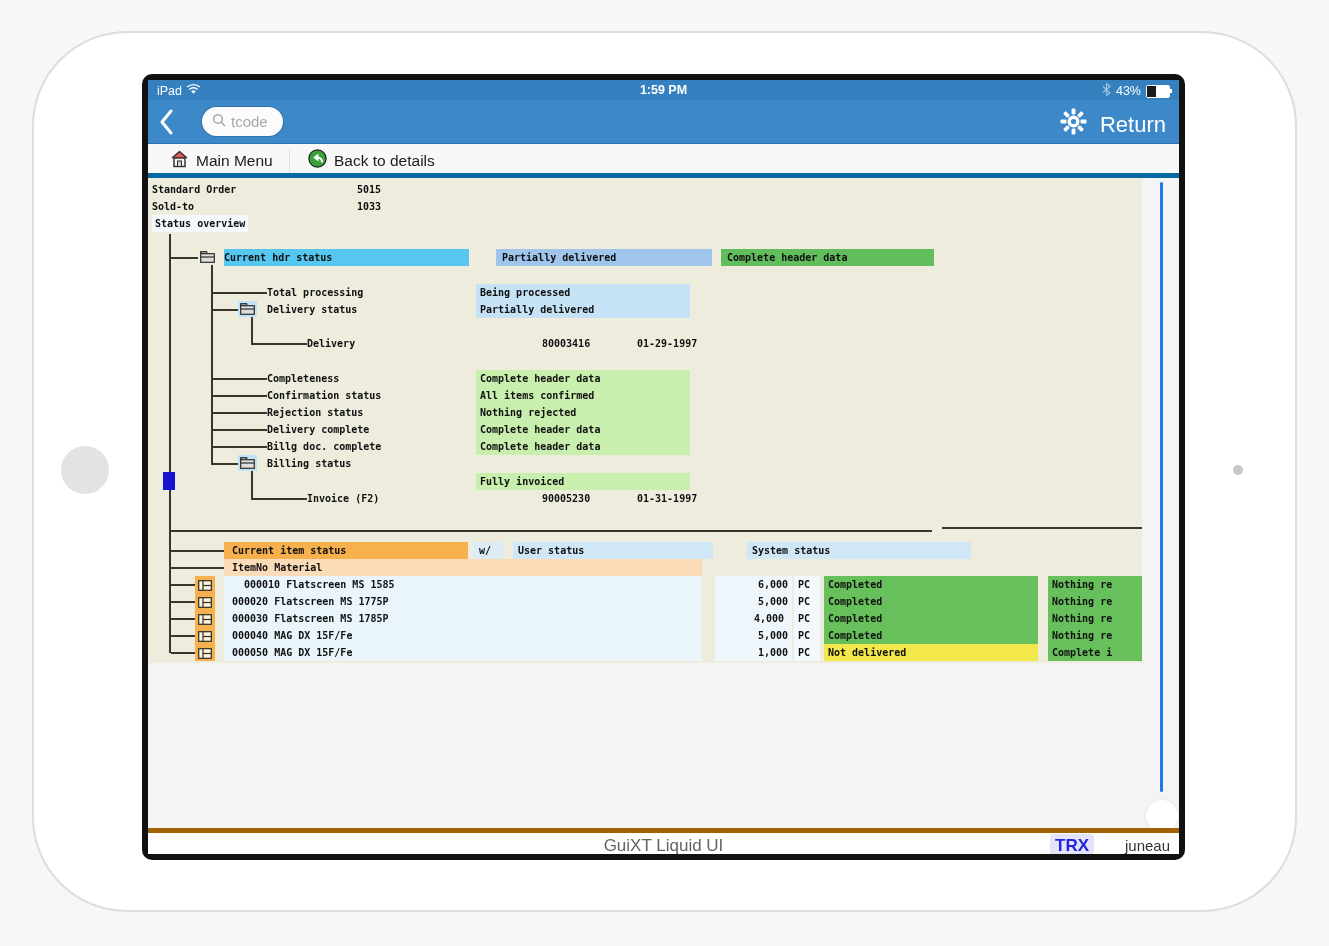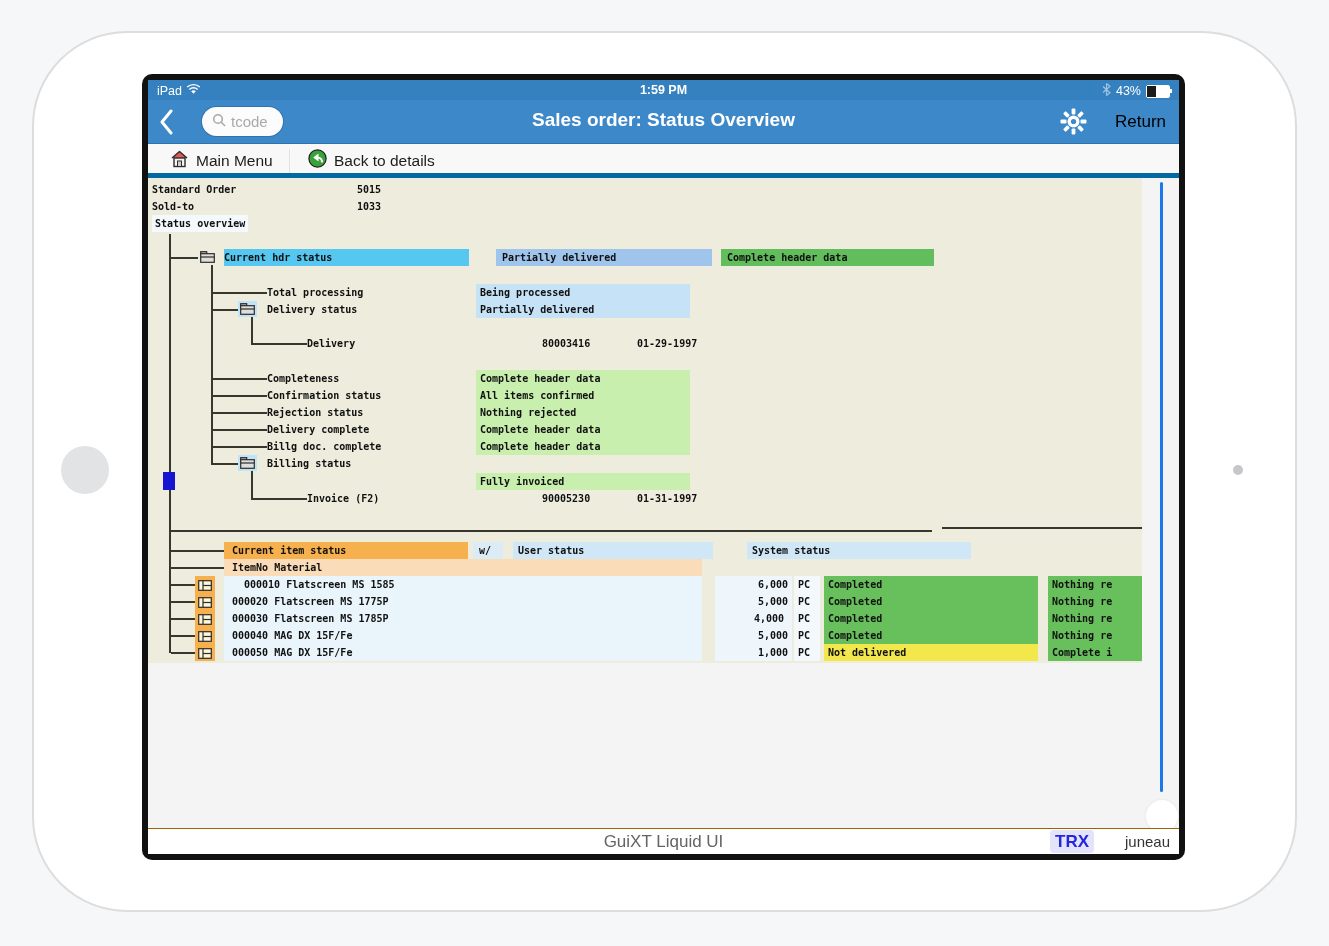--- a/index.html
+++ b/index.html
@@ -13,40 +13,40 @@
   .statusbar{position:absolute;left:0;top:0;width:100%;height:20px;background:#3580bf;color:#fff;font-size:12.5px;}
   .navbar{position:absolute;left:0;top:20px;width:100%;height:44px;background:#3c88c9;border-bottom:1px solid #2e73ad;box-sizing:border-box;}
   .sb-left{position:absolute;left:9px;top:3px;display:flex;gap:4px;align-items:center;}
   .sb-time{position:absolute;left:0;right:0;top:3px;text-align:center;font-weight:bold;}
   .sb-right{position:absolute;right:9px;top:3px;display:flex;gap:5px;align-items:center;}
   .battery{width:22px;height:11px;border:1px solid #fff;border-radius:2px;position:relative;background:#fff;}
   .battery .fill{position:absolute;left:0;top:0;bottom:0;width:43%;background:#1b1b1b;}
   .battery:after{content:"";position:absolute;right:-3px;top:3px;width:2px;height:4px;background:#fff;}
   .search-pill{position:absolute;left:54px;top:7px;width:81px;height:29px;background:#fcfcfc;border-radius:15px;box-shadow:0 0 0 1px rgba(0,0,0,.15);display:flex;align-items:center;gap:5px;padding-left:10px;box-sizing:border-box;color:#a9a9ad;font-size:15px;}
   .nav-title{position:absolute;left:200px;right:200px;top:9px;text-align:center;color:#fff;font-size:19px;font-weight:bold;}
-  .nav-return{position:absolute;right:13px;top:12px;color:#000000;font-size:17px;}
+  .nav-return{position:absolute;right:13px;top:12px;color:#ffffff;font-size:22px;}
   .gear{position:absolute;right:92px;top:8px;}
   .backchev{position:absolute;left:10px;top:9px;}
   
   .toolbar{position:absolute;left:0;top:64px;width:100%;height:34px;background:#f8f8f8;border-bottom:5px solid #0369a1;box-sizing:border-box;}
   .tb-btn{position:absolute;top:0;height:33px;display:flex;align-items:center;gap:7px;font-size:15.5px;color:#1c1c1c;padding:0 10px;}
   .tb-sep{position:absolute;left:141px;top:5px;width:1px;height:24px;background:#e2e2e2;}
   
   .content{position:absolute;left:0;top:98px;width:994px;height:485px;background:#edecdd;overflow:hidden;font-family:"DejaVu Sans Mono",monospace;font-weight:bold;font-size:10px;line-height:17px;color:#101010;}
   .run{position:absolute;white-space:pre;}
   .cell{position:absolute;white-space:pre;box-sizing:border-box;overflow:hidden;}
   .tl{position:absolute;background:#38372e;}
   .folder{position:absolute;width:19px;height:16px;display:flex;align-items:center;justify-content:center;}
   .fbg{background:#bfe4f7;}
   .griddy{position:absolute;}
   .marker{position:absolute;left:15px;top:294px;width:12px;height:18px;background:#1414d2;}
   .scrollline{position:absolute;left:1012px;top:102px;width:3px;height:610px;background:#1d78ea;border-radius:2px;}
   .scrollknob{position:absolute;left:998px;top:720px;width:32px;height:32px;border-radius:50%;background:#fff;box-shadow:0 0 3px rgba(0,0,0,.08);}
   
-  .footer{position:absolute;left:0;top:748px;width:100%;height:26px;background:#fff;border-top:1px solid #a16207;box-sizing:border-box;}
+  .footer{position:absolute;left:0;top:748px;width:100%;height:26px;background:#fff;border-top:5px solid #a16207;box-sizing:border-box;}
   .f-center{position:absolute;left:0;right:0;top:3px;text-align:center;color:#646464;font-size:17px;}
   .f-trx{position:absolute;left:902px;top:1px;width:44px;height:23px;background:#e3e3f9;border-radius:4px;color:#2525e0;font-weight:bold;font-size:17px;text-align:center;line-height:23px;}
   .f-user{position:absolute;right:9px;top:4px;color:#333;font-size:15px;}
 </style>
 </head>
 <body>
 
 <div class="stage">
   <div class="ipad">
     <div class="home-btn"></div>
@@ -80,21 +80,20 @@
           <div class="backchev"><svg width="16" height="26" viewBox="0 0 16 26">
                 <path d="M13 2 L4 13 L13 24" stroke="#fff" stroke-width="3" fill="none" stroke-linecap="round" stroke-linejoin="round"></path>
               </svg></div>
           <div class="search-pill">
             <span><svg width="14" height="14" viewBox="0 0 14 14">
                   <circle cx="6" cy="6" r="4.3" stroke="#a9a9ad" stroke-width="1.6" fill="none"></circle>
                   <path d="M9.3 9.3 L13 13" stroke="#a9a9ad" stroke-width="1.6"></path>
                 </svg></span>
             <span>tcode</span>
           </div>
-          <div class="nav-title">Sales order: Status Overview</div>
           <div class="gear"><svg width="27" height="27" viewBox="0 0 27 27">
                 <g fill="#fff">
                   <circle cx="13.5" cy="13.5" r="6"></circle>
                   <g>
                     <rect x="11.6" y="0.5" width="3.8" height="6" rx="1"></rect>
                     <rect x="11.6" y="20.5" width="3.8" height="6" rx="1"></rect>
                     <rect x="0.5" y="11.6" width="6" height="3.8" rx="1"></rect>
                     <rect x="20.5" y="11.6" width="6" height="3.8" rx="1"></rect>
                     <rect x="11.6" y="0.5" width="3.8" height="6" rx="1" transform="rotate(45 13.5 13.5)"></rect>
                     <rect x="11.6" y="20.5" width="3.8" height="6" rx="1" transform="rotate(45 13.5 13.5)"></rect>

